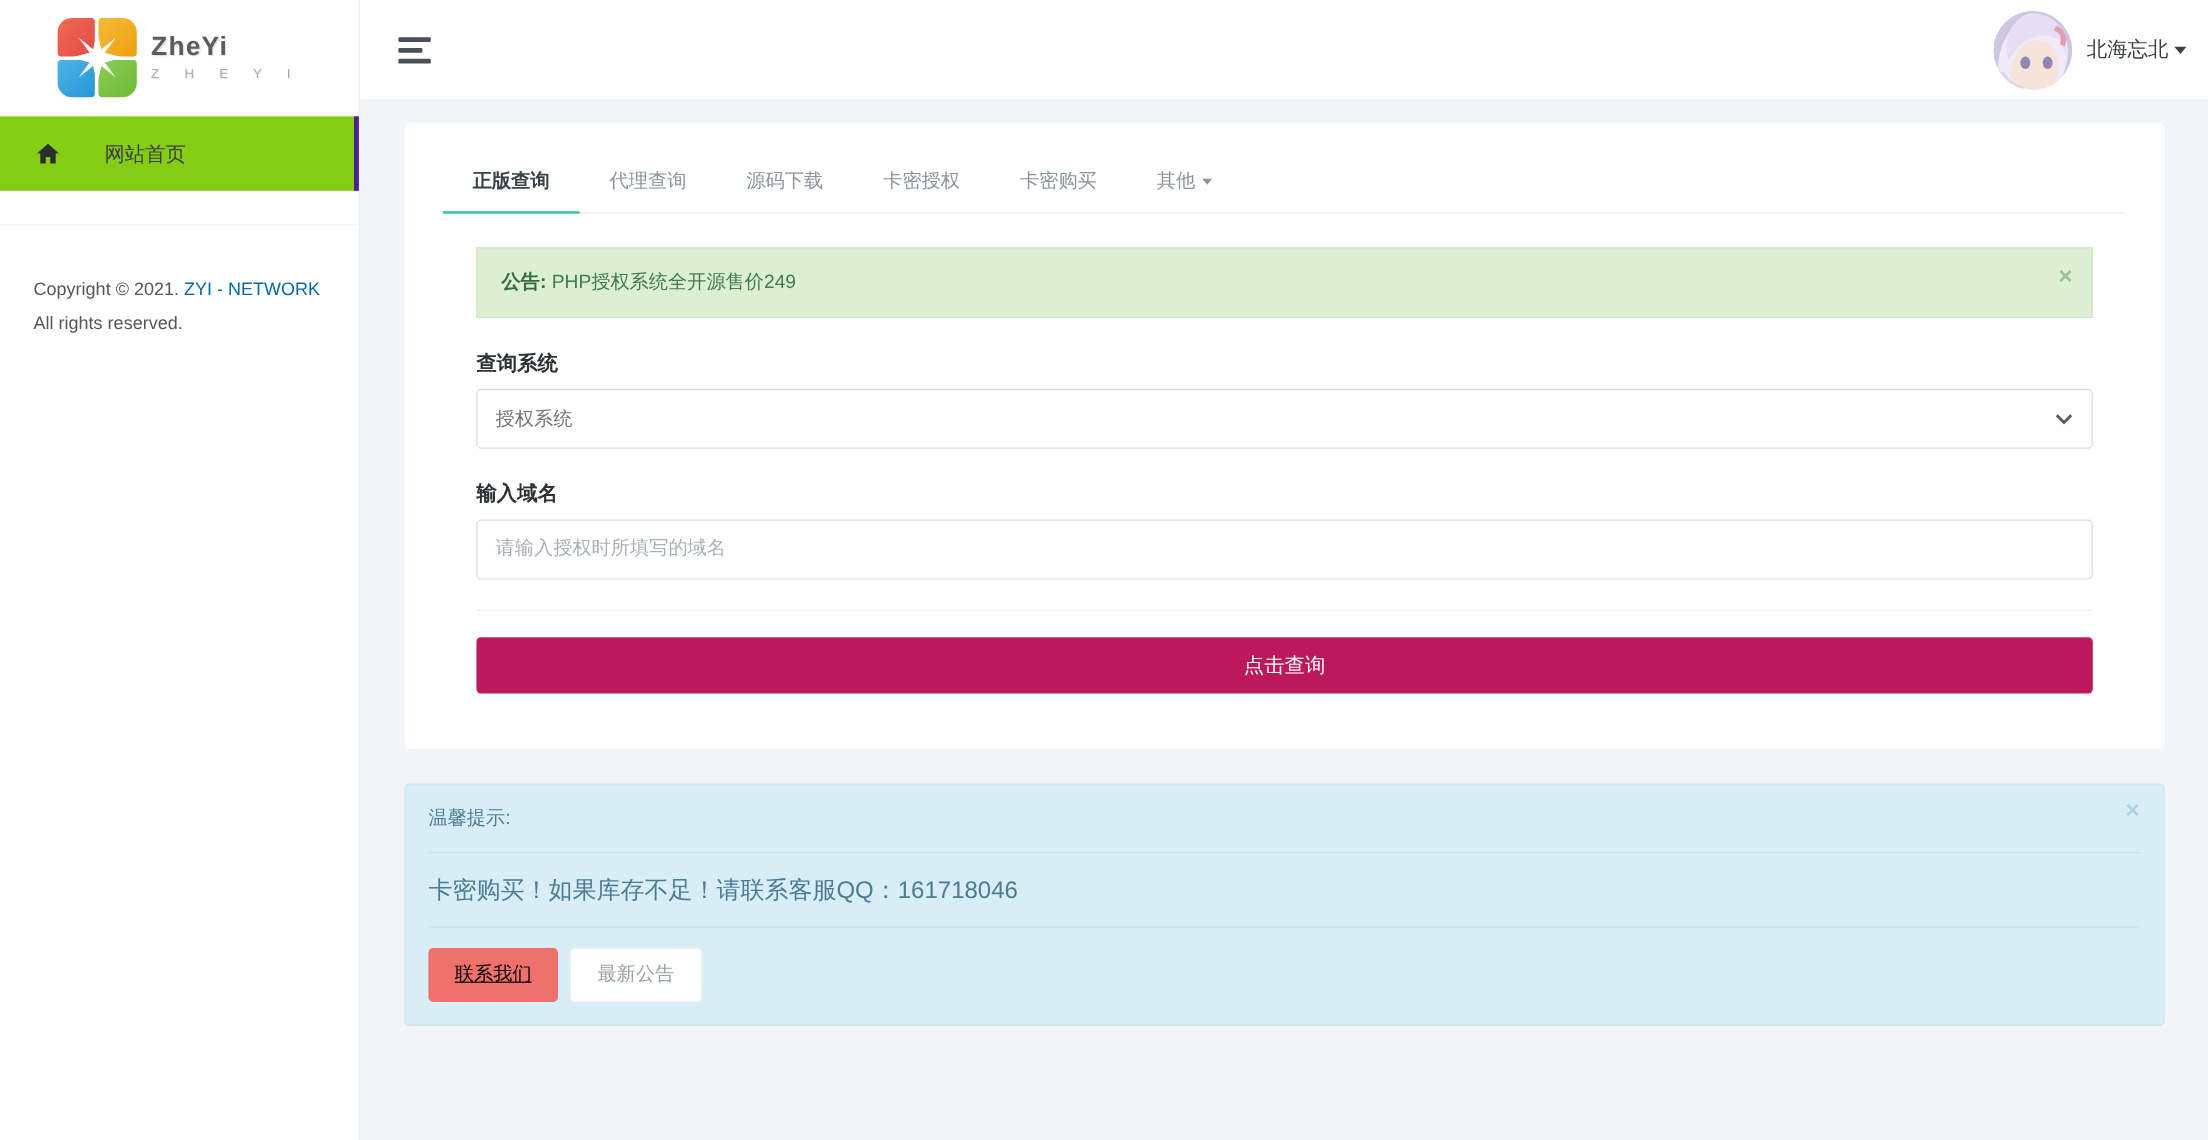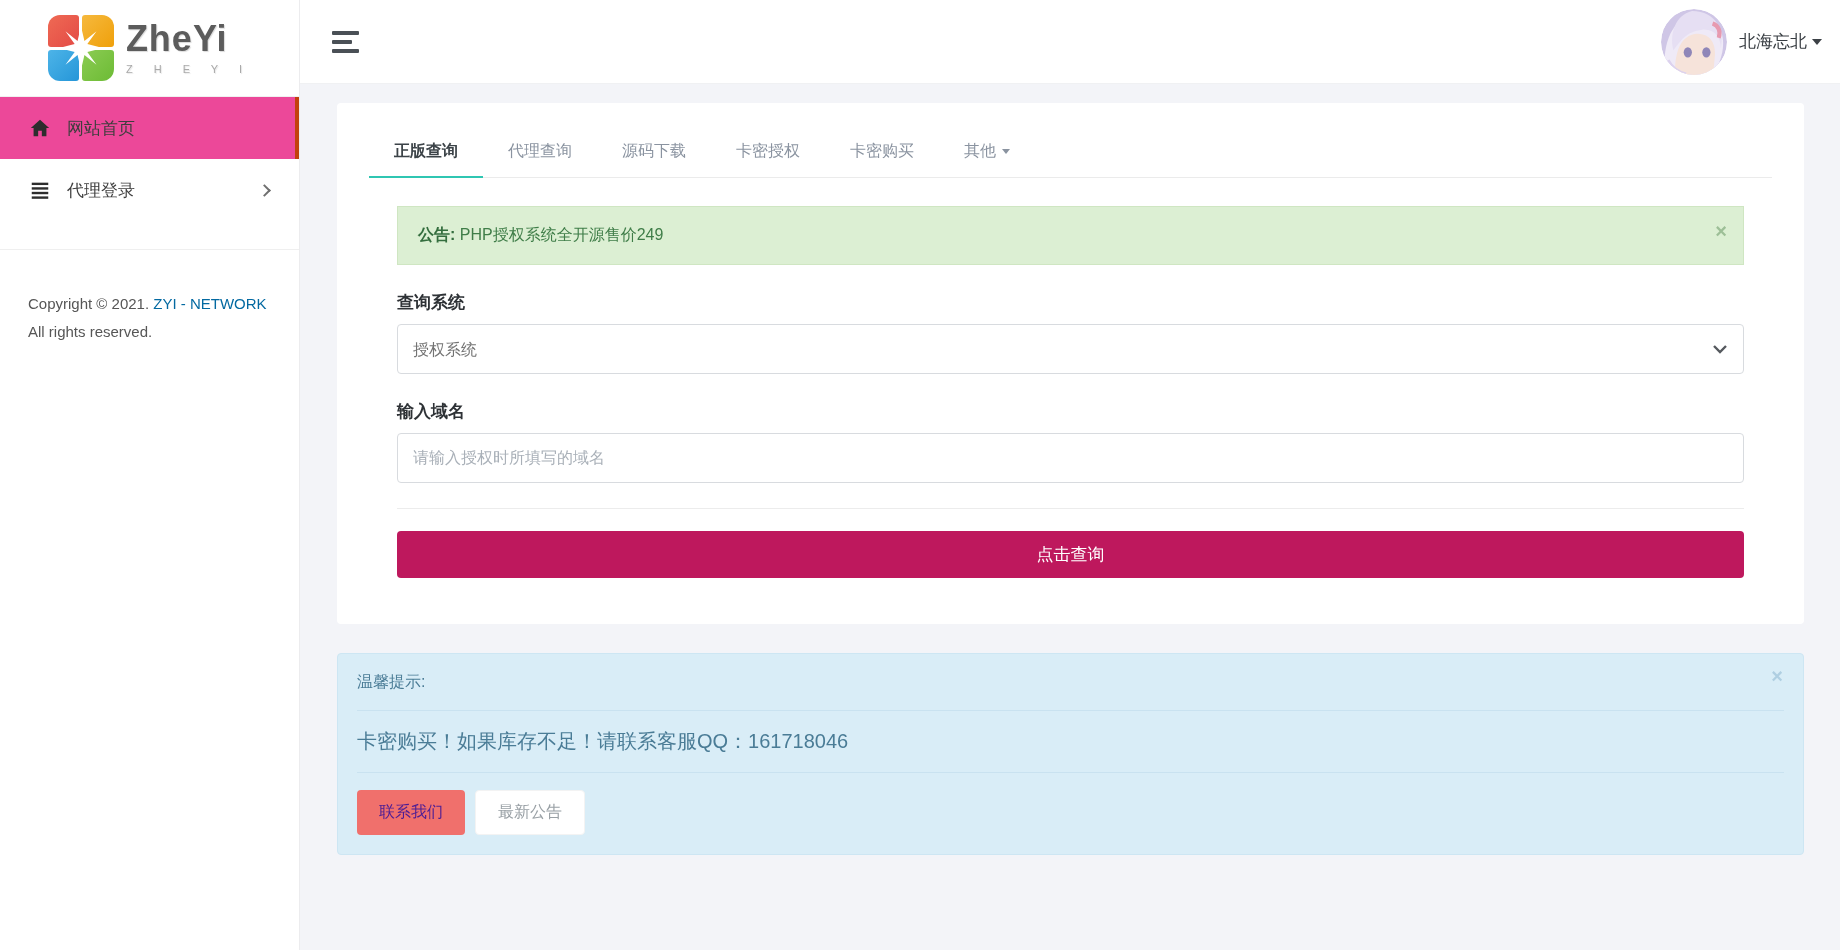--- a/index.html
+++ b/index.html
@@ -32,35 +32,35 @@
   .sq-tl { background: linear-gradient(135deg,#ef6a54,#e34a45); border-radius: 12px 3px 3px 3px; }
   .sq-tr { background: linear-gradient(135deg,#f6b93d,#efa00b); border-radius: 3px 12px 3px 3px; }
   .sq-bl { background: linear-gradient(135deg,#4db4e8,#2596d8); border-radius: 3px 3px 3px 12px; }
   .sq-br { background: linear-gradient(135deg,#8ccc53,#6cbb35); border-radius: 3px 3px 12px 3px; }
   .logo-star {
     position: absolute; left: 50%; top: 50%;
     width: 46px; height: 46px; transform: translate(-50%,-50%);
   }
   .logo-text { margin-left: 12px; }
   .logo-text .name {
-    font-size: 36px; font-weight: bold; color: #5c5c5c; letter-spacing: 1px;
+    font-size: 22px; font-weight: bold; color: #5c5c5c; letter-spacing: 1px;
     text-shadow: 1px 1px 1px rgba(0,0,0,.15); line-height: 1;
   }
   .logo-text .sub {
     font-size: 11px; color: #a9a9a9; letter-spacing: 9px; margin-top: 6px;
     text-shadow: 1px 1px 1px rgba(0,0,0,.1);
   }
 
   .side-menu { border-bottom: 1px solid #efefef; padding-bottom: 28px; }
   .side-item {
     height: 62px; display: flex; align-items: center;
     padding: 0 24px 0 29px; cursor: pointer; position: relative;
     color: #3e3e3e; font-size: 17px;
   }
-  .side-item.active { background: #ec4899; border-right: 4px solid #c2410c; }
+  .side-item.active { background: #84cc16; border-right: 4px solid #4c1d95; gap: 20px; }
   .side-item .mi { width: 22px; height: 22px; margin-right: 16px; flex: none; }
   .side-item .grow { flex: 1; }
   .side-chevron {
     width: 9px; height: 9px; border-top: 2px solid #6f6f6f; border-right: 2px solid #6f6f6f;
     transform: rotate(45deg); margin-right: 6px;
   }
 
   .copyright {
     margin-top: 40px; padding: 0 28px; font-size: 15px; color: #565656; line-height: 1.85;
   }
@@ -148,21 +148,21 @@
   .tips-title { font-size: 16px; }
   .tips-divider { border: 0; border-top: 1px solid #c9e2f0; margin: 17px 0; }
   .tips-body { font-size: 20px; }
   .tips-close {
     position: absolute; right: 20px; top: 12px; font-size: 20px; font-weight: bold;
     color: #afcfe2; cursor: pointer; line-height: 1;
   }
   .tips-buttons { display: flex; gap: 10px; margin-top: 17px; }
   .btn { height: 45px; padding: 0 22px; border-radius: 4px; font-size: 16px; cursor: pointer;
          font-family: "Liberation Sans", "DejaVu Sans", sans-serif; border: none; }
-  .btn-danger { background: #f0706c; color: #4c1d95; }
+  .btn-danger { background: #f0706c; color: #000000; text-decoration: underline; }
   .btn-light { background: #ffffff; color: #99a0a5; border: 1px solid #f3f3f3; }
 </style>
 </head>
 <body>
 
 <div class="sidebar">
   <div class="brand">
     <div class="logo-mark">
       <div class="logo-sq sq-tl"></div>
       <div class="logo-sq sq-tr"></div>
@@ -177,30 +177,20 @@
       <div class="sub">Z H E Y I</div>
     </div>
   </div>
 
   <div class="side-menu">
     <div class="side-item active">
       <svg class="mi" viewBox="0 0 24 24" fill="#2d2d2d">
         <path d="M12 3 L2 12 h3 v9 h5 v-6 h4 v6 h5 v-9 h3 Z"></path>
       </svg>
       <span class="grow">网站首页</span>
-    </div>
-    <div class="side-item">
-      <svg class="mi" viewBox="0 0 24 24" fill="#2d2d2d">
-        <rect x="3" y="4" width="18" height="2.6"></rect>
-          <rect x="3" y="9" width="18" height="2.6"></rect>
-        <rect x="3" y="14" width="18" height="2.6"></rect>
-          <rect x="3" y="19" width="18" height="2.6"></rect>
-      </svg>
-      <span class="grow">代理登录</span>
-      <span class="side-chevron"></span>
     </div>
   </div>
 
   <div class="copyright"><span>Copyright © 2021. </span><a href="#">ZYI - NETWORK</a><span> All rights reserved.</span></div>
 </div>
 
 <div class="main">
   <div class="topbar">
     <div class="hamburger">
       <span></span>

